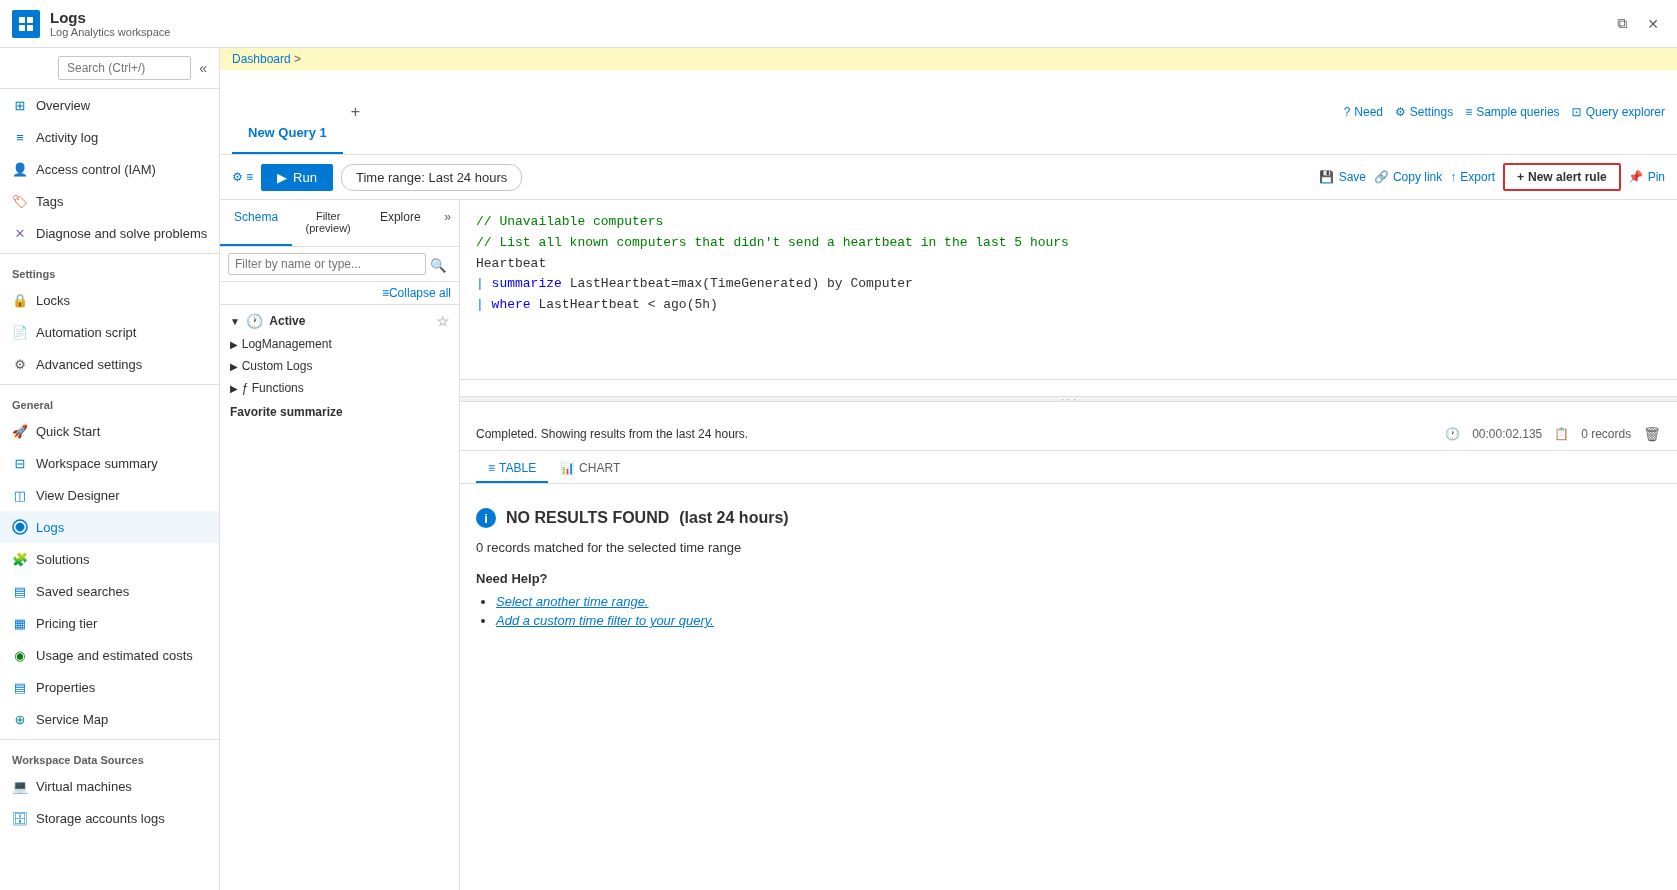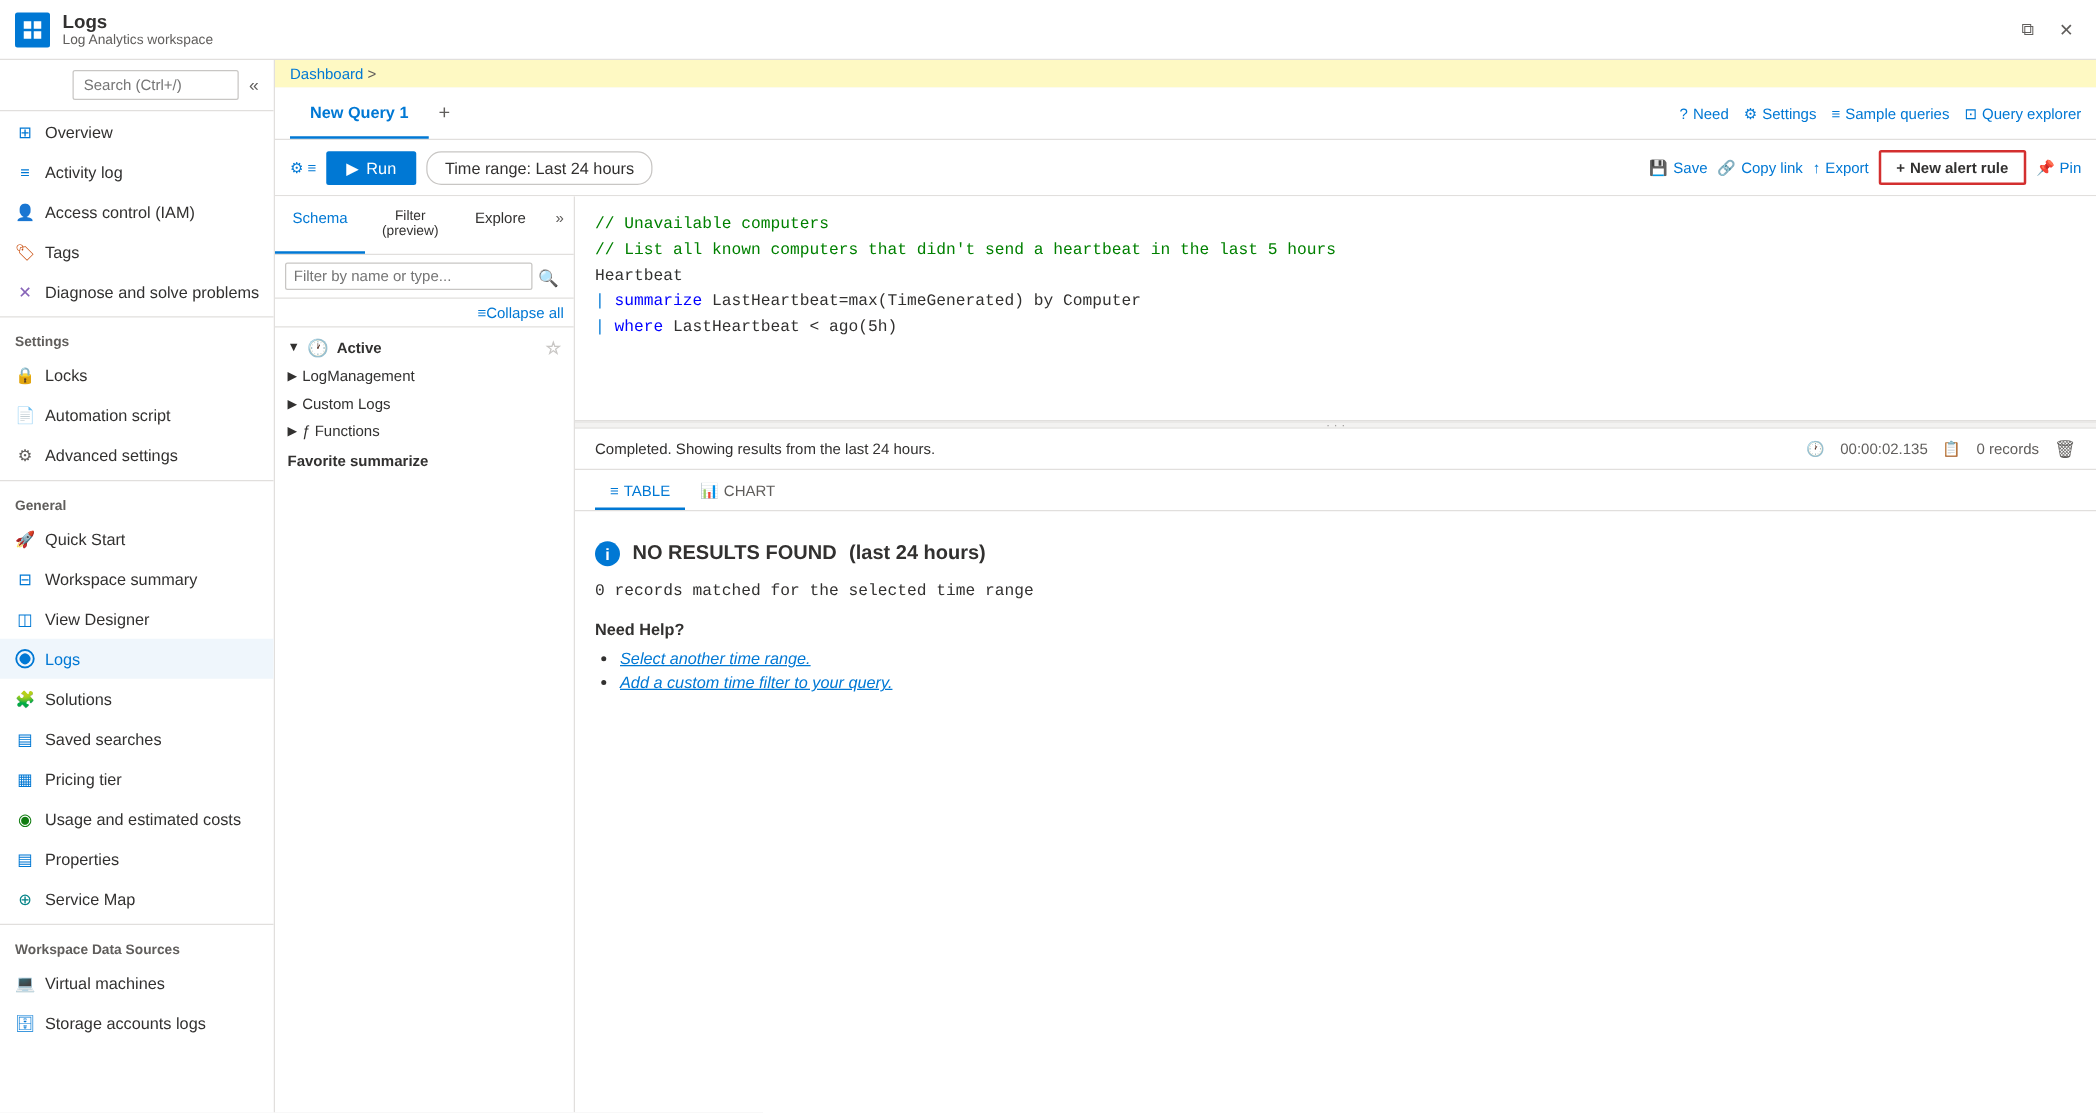--- a/index.html
+++ b/index.html
@@ -60,21 +60,21 @@
       display: flex; align-items: center; background: #fff;
       border-bottom: 1px solid #e1dfdd; padding: 0 12px;
       justify-content: space-between;
     }
     .tab-bar-left { display: flex; align-items: center; }
     .tab {
       display: flex; align-items: center; gap: 6px; padding: 12px 16px;
       cursor: pointer; font-size: 13px; color: #323130; border-bottom: 2px solid transparent;
       white-space: nowrap;
     }
-    .tab.active { border-bottom: 2px solid #0078d4; color: #0078d4; font-weight: 600; }
+    .tab.active { border-bottom: 2px solid #0078d4; color: #0078d4; font-weight: 600; margin-top: 43px; }
     .tab-add { background: none; border: none; cursor: pointer; padding: 8px; font-size: 16px; color: #605e5c; }
     .tab-bar-right { display: flex; align-items: center; gap: 12px; }
     .tab-bar-btn { background: none; border: none; cursor: pointer; color: #0078d4; font-size: 12px; display: flex; align-items: center; gap: 4px; }
 
     
     .toolbar {
       display: flex; align-items: center; justify-content: space-between;
       padding: 8px 12px; background: #fff; border-bottom: 1px solid #e1dfdd;
     }
     .toolbar-left { display: flex; align-items: center; gap: 8px; }
@@ -108,34 +108,34 @@
     .schema-search input { width: 100%; border: 1px solid #c8c6c4; border-radius: 2px; padding: 3px 6px; font-size: 12px; outline: none; }
     .schema-collapse-bar {
       display: flex; align-items: center; justify-content: flex-end;
       padding: 4px 8px; border-bottom: 1px solid #e1dfdd; font-size: 12px; color: #0078d4; cursor: pointer;
     }
     .schema-section-label { padding: 8px 10px 4px; font-size: 12px; font-weight: 600; color: #323130; }
     .schema-group { padding: 4px 10px; font-size: 12px; cursor: pointer; display: flex; align-items: center; gap: 4px; color: #323130; }
     .fav-section { padding: 6px 10px; font-size: 12px; font-weight: 600; color: #323130; }
 
     
-    .query-editor-area { flex: 1; display: flex; flex-direction: column; overflow: hidden; }
+    .query-editor-area { flex: 1; display: flex; flex-direction: column; overflow: hidden; gap: 16px; }
     .editor-pane { flex: 1; padding: 12px 16px; font-family: 'Consolas', 'Courier New', monospace; font-size: 13px; line-height: 1.6; background: #fff; overflow-y: auto; border-bottom: 1px solid #e1dfdd; position: relative; }
     .editor-resize-handle { height: 6px; background: #f3f2f1; cursor: row-resize; border-top: 1px solid #e1dfdd; border-bottom: 1px solid #e1dfdd; display: flex; align-items: center; justify-content: center; color: #a19f9d; font-size: 10px; }
     .results-pane { flex: 1; overflow-y: auto; background: #fff; }
     .results-header { display: flex; align-items: center; justify-content: space-between; padding: 8px 16px; border-bottom: 1px solid #e1dfdd; }
     .results-status { font-size: 12px; color: #323130; }
     .results-meta { display: flex; align-items: center; gap: 12px; font-size: 12px; color: #605e5c; }
     .results-tabs { display: flex; align-items: center; padding: 4px 16px 0; border-bottom: 1px solid #e1dfdd; }
     .results-tab { padding: 6px 12px; font-size: 12px; cursor: pointer; color: #605e5c; border-bottom: 2px solid transparent; display: flex; align-items: center; gap: 4px; }
     .results-tab.active { border-bottom: 2px solid #0078d4; color: #0078d4; }
     .no-results { padding: 24px 16px; }
     .no-results-header { display: flex; align-items: center; gap: 10px; font-size: 16px; font-weight: 600; color: #323130; margin-bottom: 12px; }
     .no-results-info { color: #0078d4; background: #0078d4; width: 20px; height: 20px; border-radius: 50%; display: flex; align-items: center; justify-content: center; color: white; font-weight: 700; font-size: 13px; flex-shrink: 0; }
-    .no-results-sub { font-family: Liberation Mono, monospace; font-size: 13px; color: #323130; margin-bottom: 16px; }
+    .no-results-sub { font-family: Liberation Sans, sans-serif; font-size: 13px; color: #323130; margin-bottom: 16px; }
     .need-help { font-size: 13px; font-weight: 600; margin-bottom: 8px; }
     .help-links { list-style: disc; padding-left: 20px; }
     .help-links li { margin-bottom: 4px; }
     .help-links a { color: #0078d4; text-decoration: underline; font-size: 13px; font-style: italic; }
 
     
     .code-comment { color: #008000; }
     .code-keyword { color: #0000ff; }
     .code-default { color: #323130; }
     .code-line { display: block; white-space: pre; }

